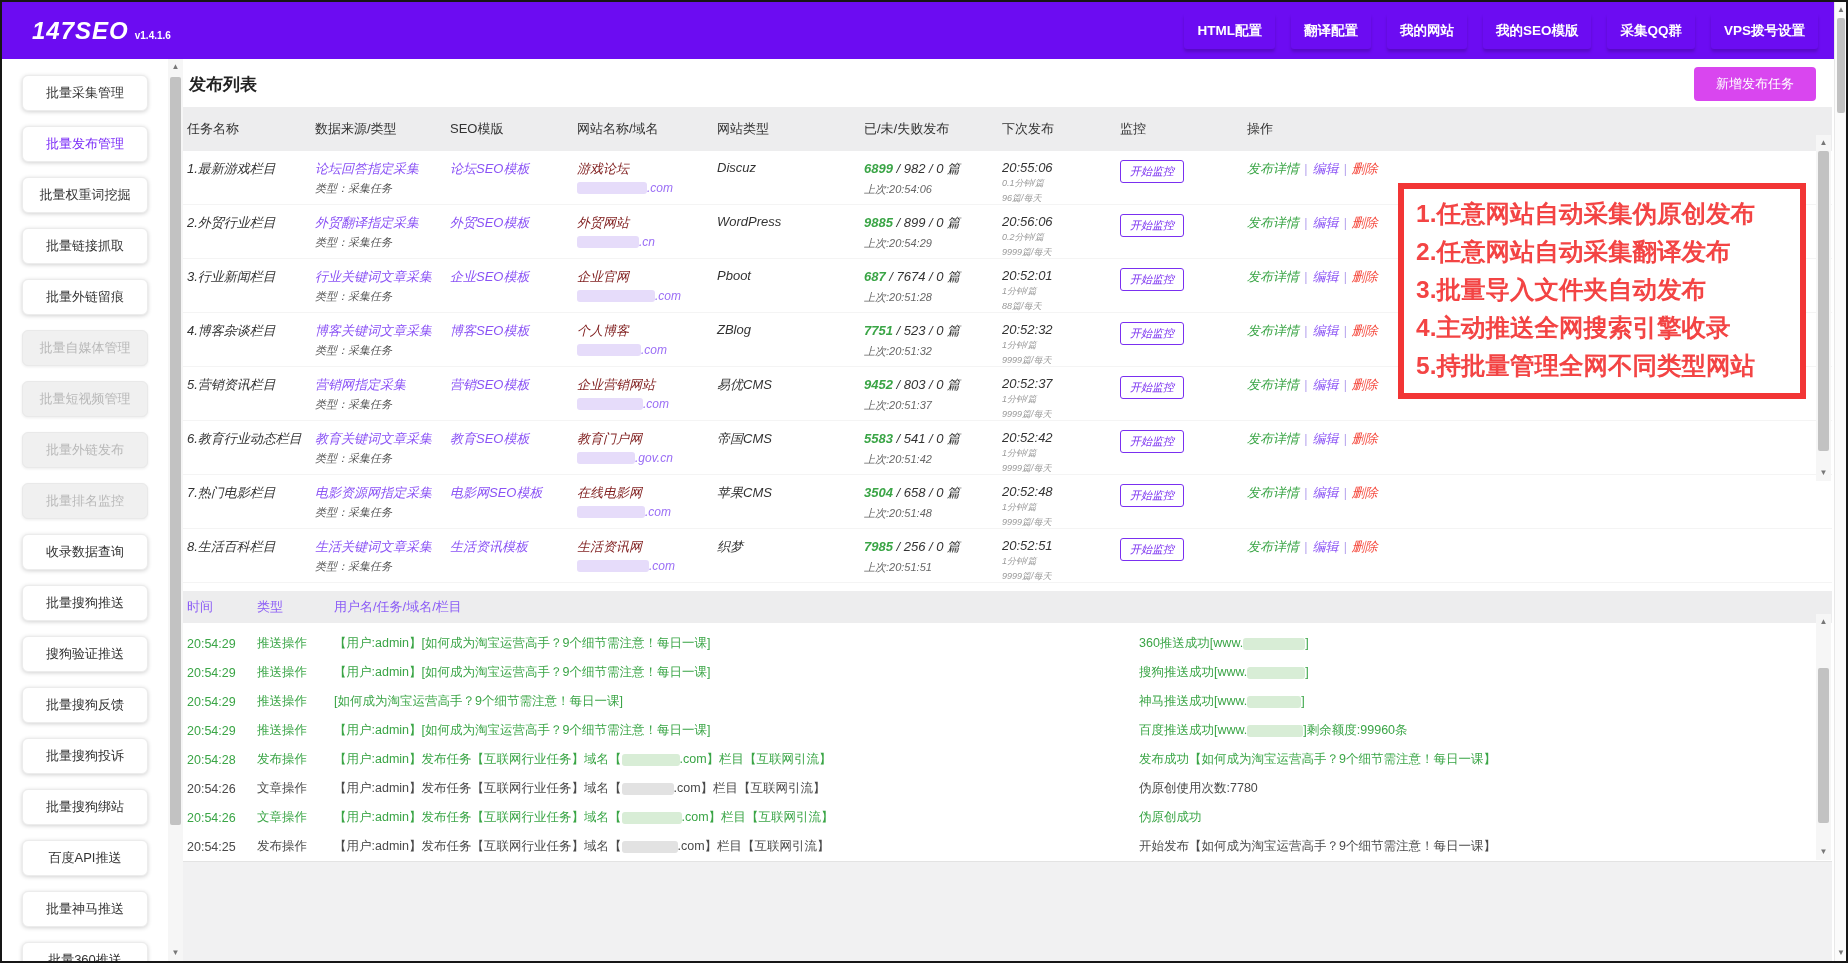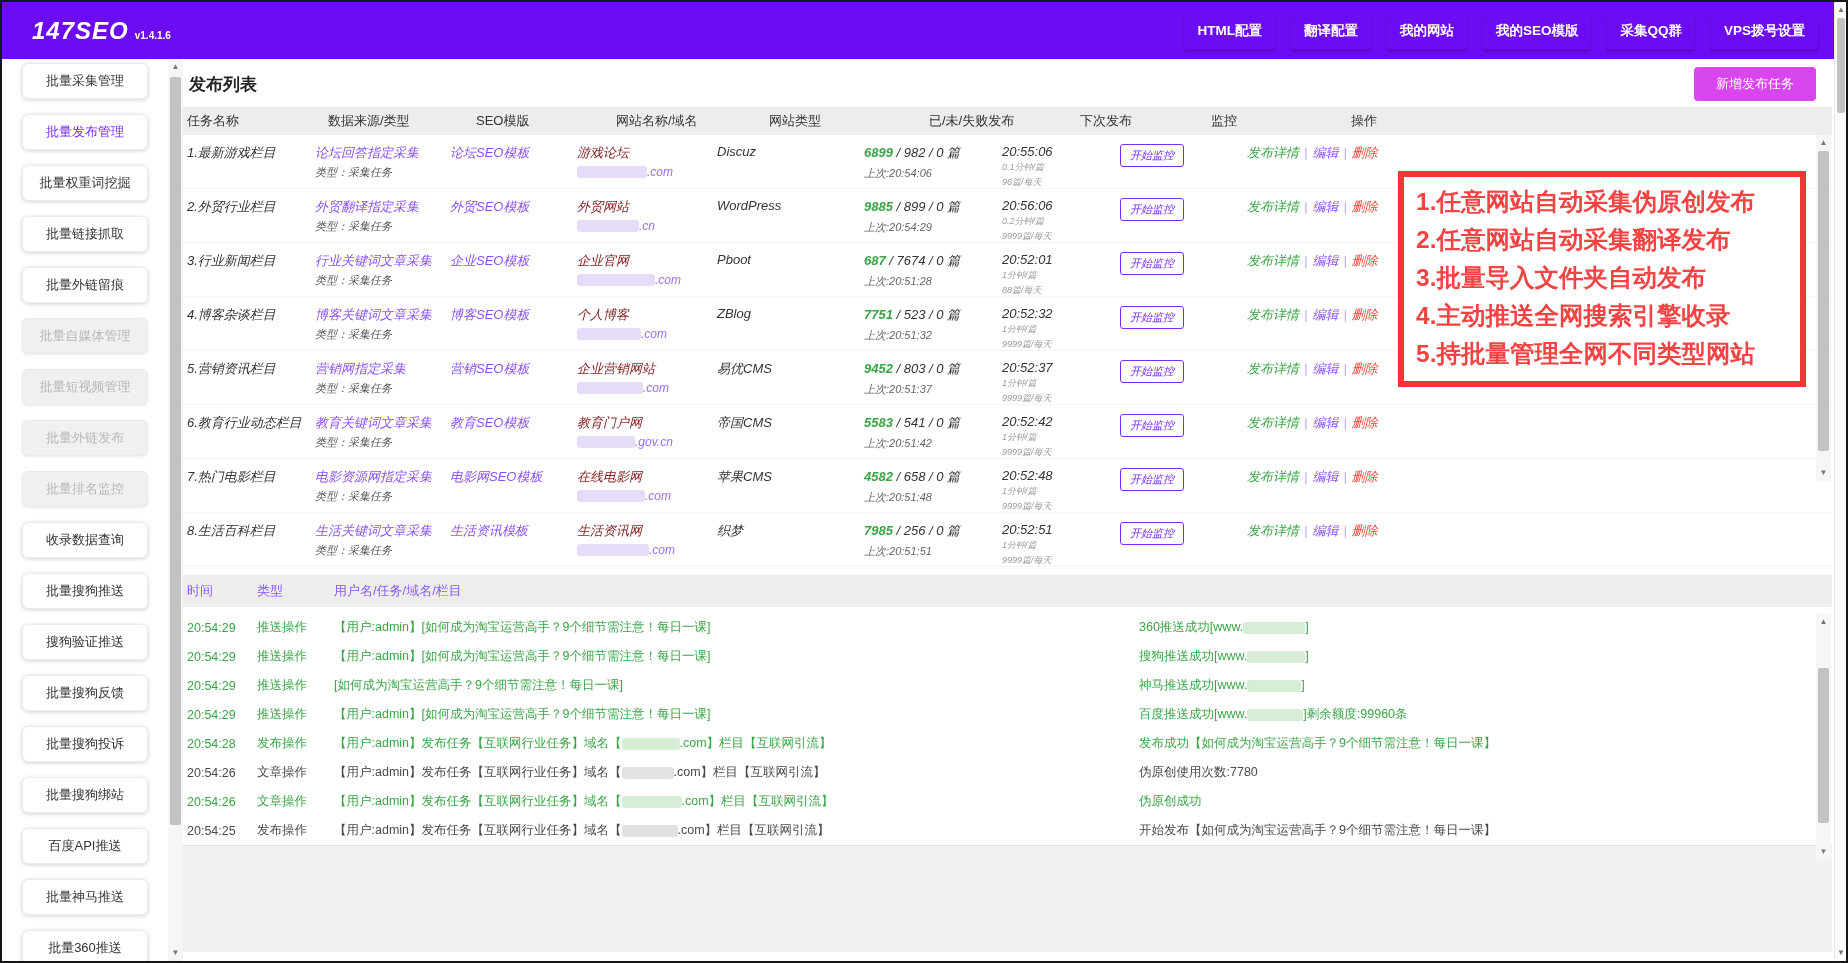--- a/index.html
+++ b/index.html
@@ -9,21 +9,21 @@
   
   .topbar{position:absolute;top:0;left:0;right:0;height:57px;background:#6c0cf2;display:flex;align-items:center;color:#fff;z-index:4;}
   .logo-wrap{margin-left:30px;display:flex;align-items:baseline;}
   .logo{font-size:24px;font-weight:bold;font-style:italic;letter-spacing:1px;}
   .version{font-size:10px;font-weight:bold;margin-left:6px;}
   .topnav{margin-left:auto;margin-right:28px;display:flex;gap:16px;}
   .nav-item{font-size:13.5px;font-weight:bold;padding:9px 13px;border-radius:3px;cursor:pointer;
             box-shadow:0 3px 3px rgba(0,0,0,0.18);white-space:nowrap;}
 
   
-  .sidebar{position:absolute;top:40px;left:0;width:166px;bottom:0;background:#fff;box-sizing:border-box;
+  .sidebar{position:absolute;top:52px;left:0;width:166px;bottom:0;background:#fff;box-sizing:border-box;
            padding-top:21px;display:flex;flex-direction:column;align-items:center;}
   .side-btn{flex:none;width:124px;height:34px;margin-bottom:15px;background:#fff;border:1px solid #ececec;border-radius:6px;
             box-shadow:0 1px 4px rgba(0,0,0,0.18);font-size:13px;color:#333;display:flex;align-items:center;justify-content:center;
             cursor:pointer;white-space:nowrap;}
   .side-btn.active{color:#7a2bf7;}
   .side-btn.disabled{background:#f0f0f0;color:#b8b8b8;box-shadow:0 1px 3px rgba(0,0,0,0.08);border-color:#e9e9e9;}
 
   
   .vscroll{position:absolute;width:15px;background:#f6f6f6;z-index:6;}
   .vscroll .arr{position:absolute;left:0;right:0;text-align:center;font-size:8px;color:#777;height:12px;line-height:12px;cursor:pointer;}
@@ -35,22 +35,22 @@
   .app-scroll{left:1832px;top:0;bottom:0;width:12px;background:#fbfbfb;border-left:1px solid #e8e8e8;}
 
   
   .main{position:absolute;left:181px;top:57px;right:14px;bottom:0;background:#fff;}
   .titlebar{position:relative;height:48px;}
   .page-title{margin:0;padding:14px 0 0 6px;font-size:17px;font-weight:bold;color:#222;}
   .add-btn{position:absolute;right:16px;top:8px;background:#d946ef;color:#fff;font-size:13px;padding:8px 22px;
            border:none;border-radius:4px;cursor:pointer;font-family:inherit;}
 
   .t-head{--cols:128px 135px 127px 140px 147px 138px 118px 127px 1fr;
-          height:28px;background:#ededee;display:grid;grid-template-columns:var(--cols);align-items:center;
-          font-size:13px;color:#333;padding-left:4px;gap:13px;}
+          height:44px;background:#ededee;display:grid;grid-template-columns:var(--cols);align-items:center;
+          font-size:13px;color:#333;padding-left:4px;}
   .t-body{position:relative;font-style:italic;}
   .t-row{--cols:128px 135px 127px 140px 147px 138px 118px 127px 1fr;
          height:54px;box-sizing:border-box;display:grid;grid-template-columns:var(--cols);padding:9px 0 0 4px;
          border-bottom:1px solid #f4f4f4;font-size:13px;color:#333;align-items:start;}
   .purple{color:#8a52f5;} .link{cursor:pointer;}
   .green{color:#7f1d1d;}
   .sub{font-size:11px;color:#555;margin-top:3px;}
   .domain-line{margin-top:3px;font-size:12px;color:#9a6df5;display:flex;align-items:center;}
   .blob{display:inline-block;height:12px;border-radius:3px;vertical-align:middle;}
   .d-blob{background:#e6dcfa;}
@@ -72,21 +72,21 @@
   .log-body{padding-top:6px;}
   .log-row{--lcols:70px 77px 805px 1fr;height:29px;display:grid;grid-template-columns:var(--lcols);
            align-items:center;font-size:12.5px;padding-left:4px;white-space:nowrap;}
   .log-row.tone-green{color:#3aa546;}
   .log-row.tone-dark{color:#4a4a4a;}
   .log-row.tone-green .blob{background:#d8edd6;}
   .log-row.tone-dark .blob{background:#e2e2e2;}
   .bottom-fill{height:106px;background:#f1f1f2;border-top:1px solid #e3e3e3;}
 
   
-  .red-note{position:absolute;left:1396px;top:169px;width:408px;box-sizing:border-box;background:#fff;
+  .red-note{position:absolute;left:1396px;top:181px;width:408px;box-sizing:border-box;background:#fff;
             border:6px solid #f23535;padding:6px 12px 8px;z-index:5;}
   .note-line{color:#f34444;font-weight:bold;font-size:24.5px;line-height:38px;white-space:nowrap;}
 </style>
 </head>
 <body>
 
 <div class="frame">
 
   <header class="topbar">
     <div class="logo-wrap">
@@ -399,21 +399,21 @@
           </div>
           <div class="cell">
             <div class="green">在线电影网</div>
             <div class="domain-line">
               <span class="blob d-blob" style="width: 68px;"></span>
               <span>.com</span>
             </div>
           </div>
           <div class="cell">苹果CMS</div>
           <div class="cell">
-            <div><span class="done">4582</span><span class="rest"> / 658 / 0 篇</span></div>
+            <div><span class="done">3504</span><span class="rest"> / 658 / 0 篇</span></div>
             <div class="last">上次:20:51:48</div>
           </div>
           <div class="cell">
             <div class="next-time">20:52:48</div>
             <div class="rate">1分钟/篇</div>
             <div class="rate">9999篇/每天</div>
           </div>
           <div class="cell">
             <span class="monitor-btn">开始监控</span>
           </div>

